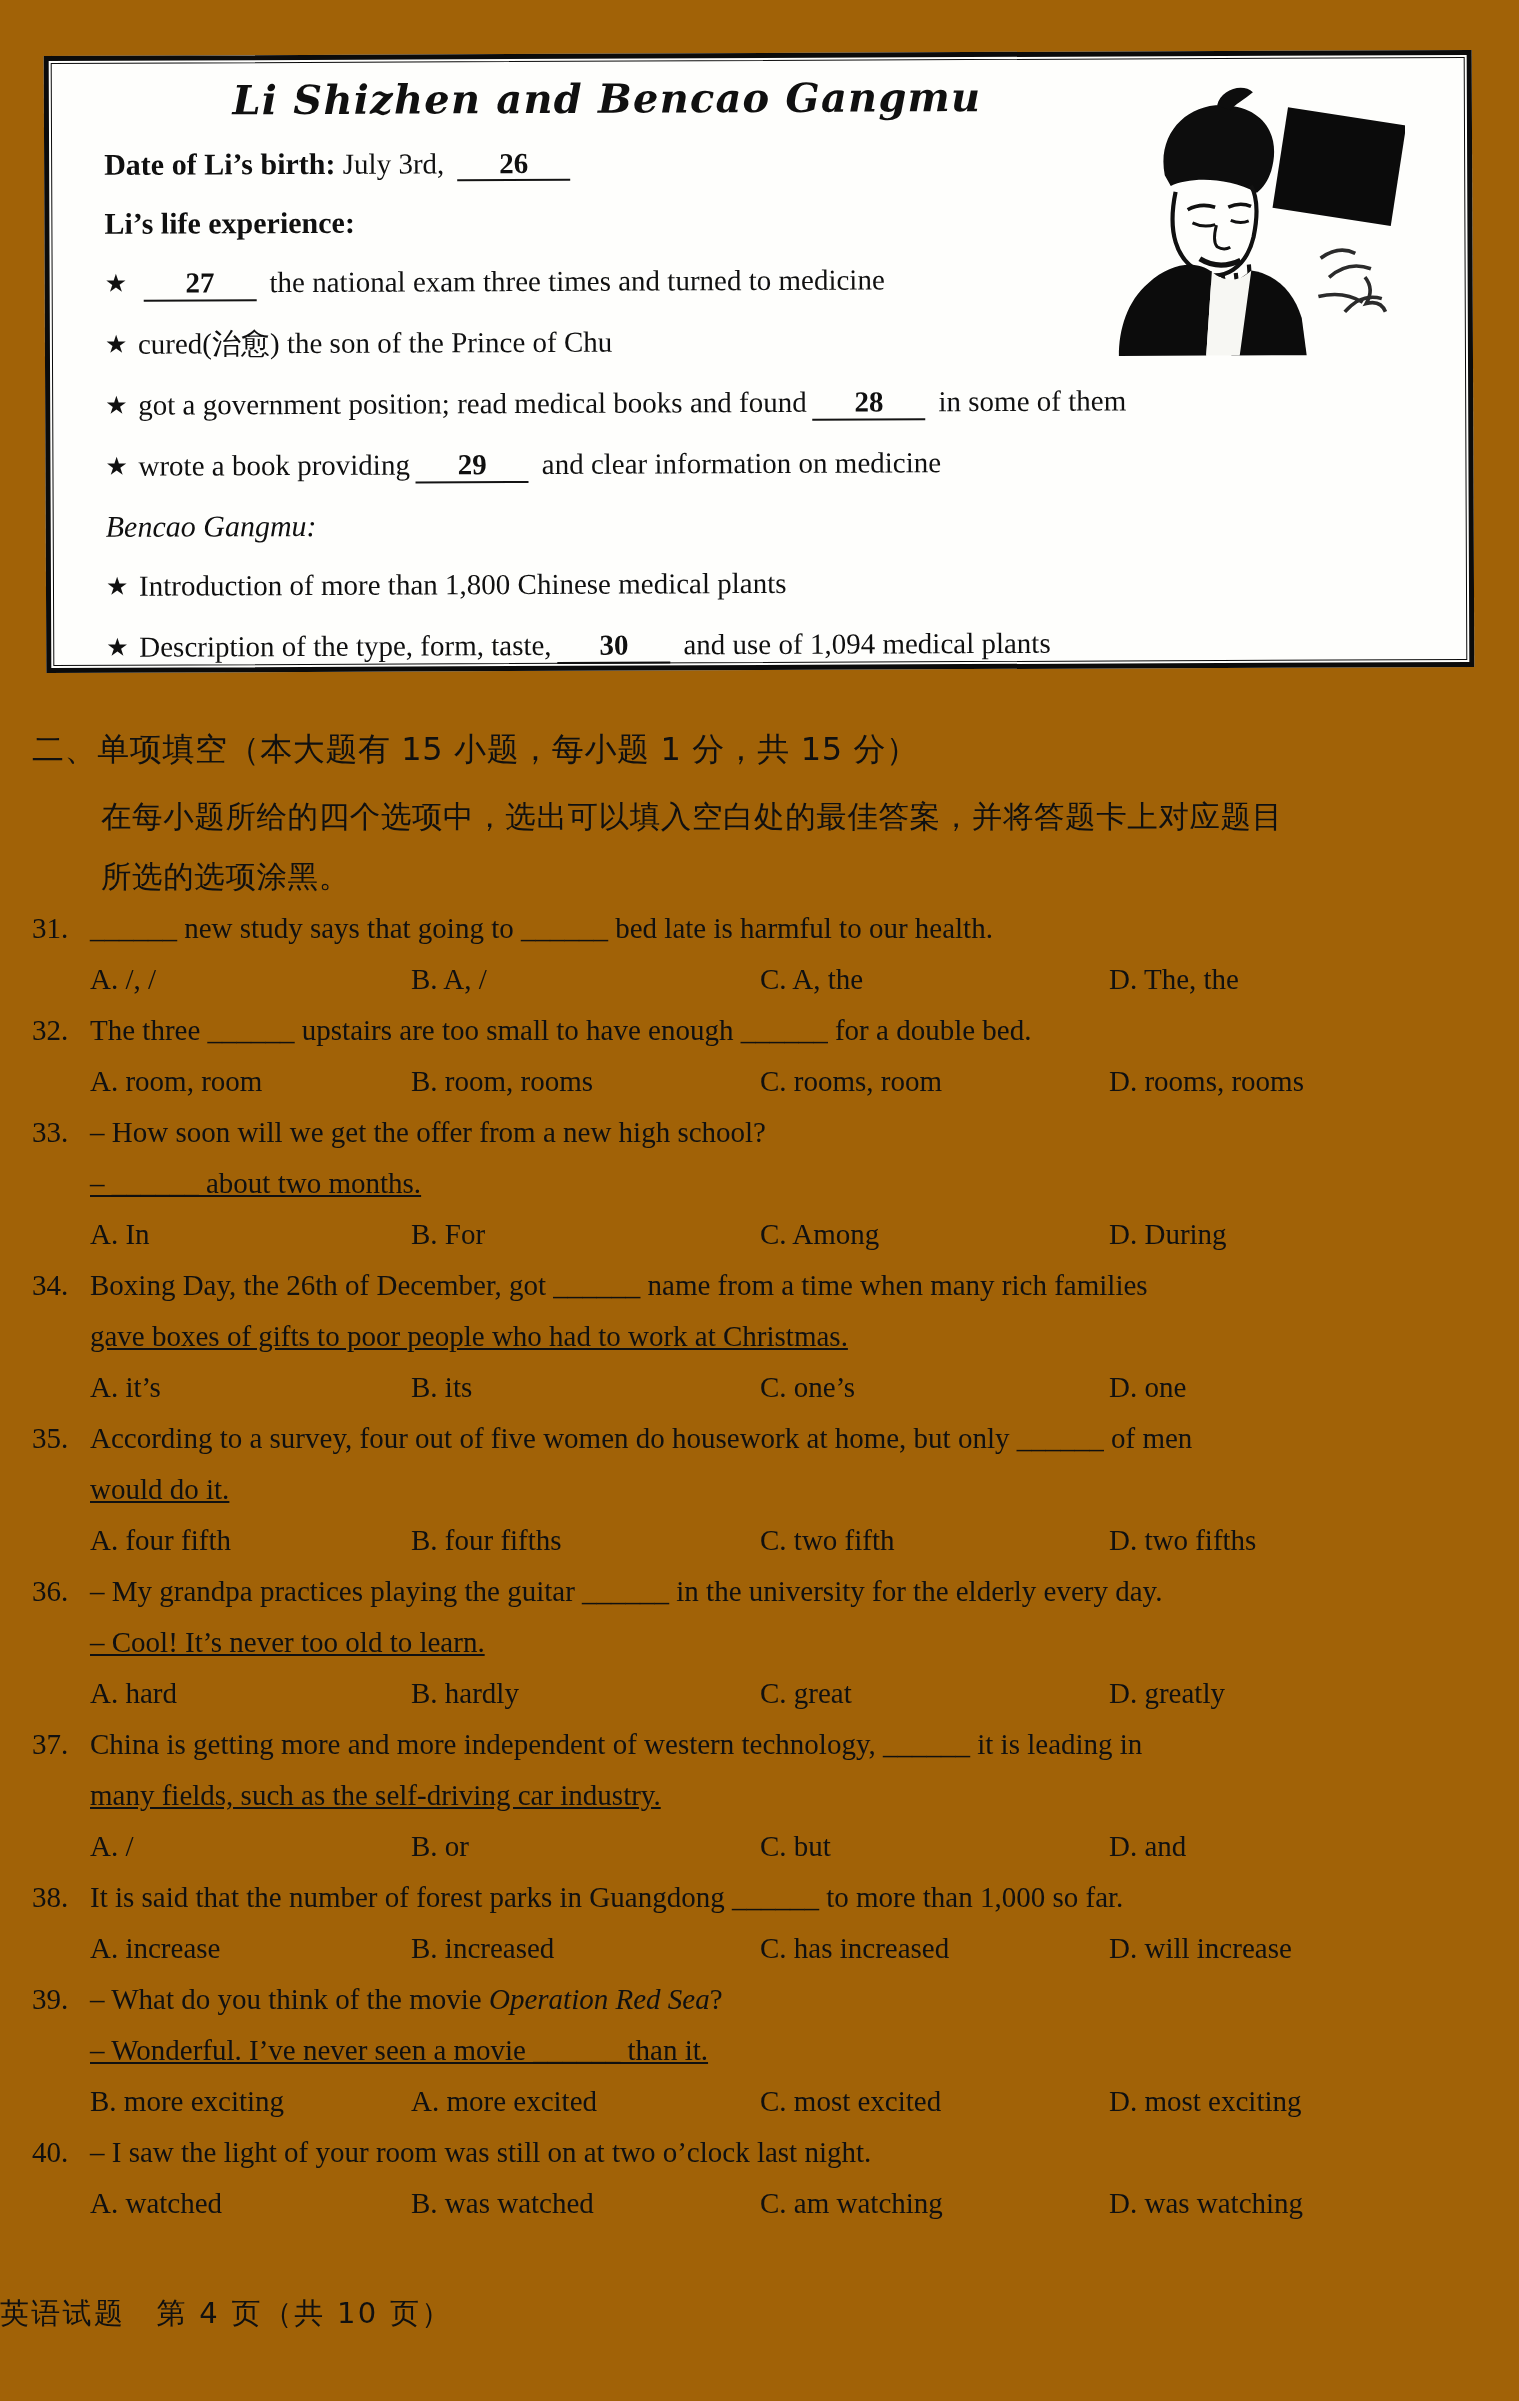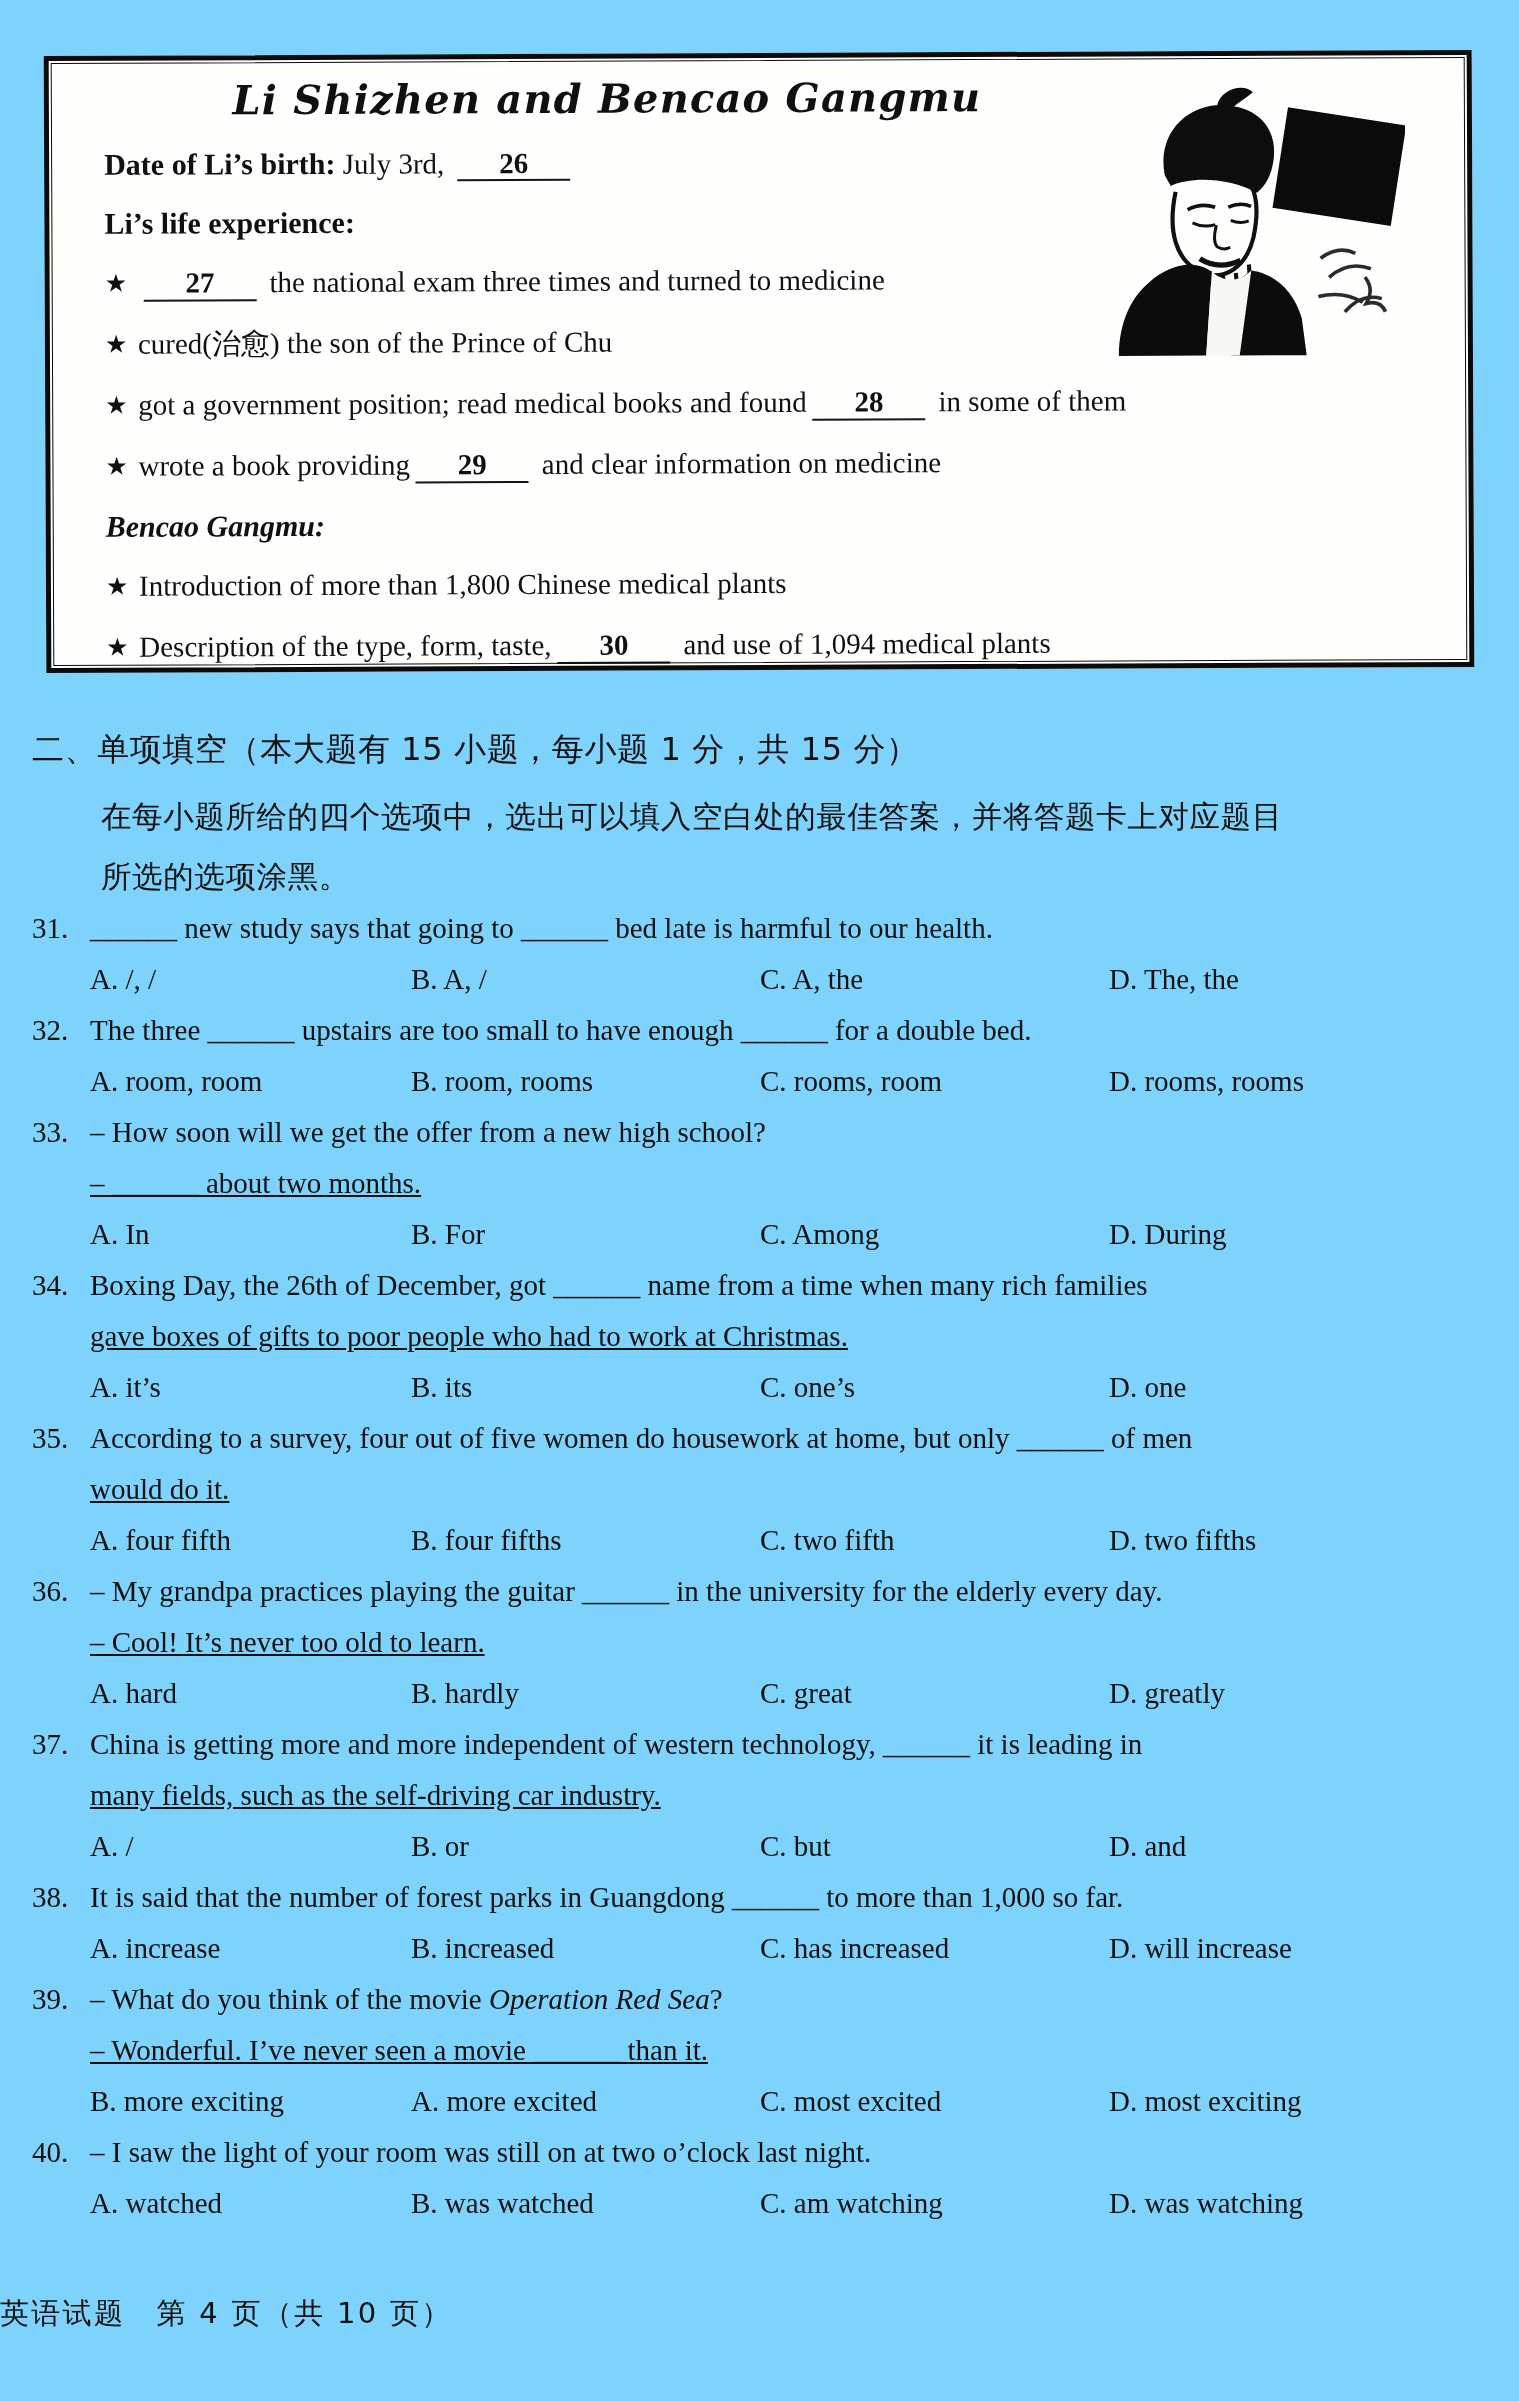--- a/index.html
+++ b/index.html
@@ -6,21 +6,21 @@
   body{
     width:1520px;height:2401px;
     background:#f6f6f3;
     font-family:"Liberation Serif", serif;
     color:#101010;
     position:relative;
     overflow:hidden;
   }
   .page{
     position:absolute;inset:0;
-    background:#7dd3fc;
+    background:#a16207;
   }
 
   
   .doc-box{
     position:absolute;left:45px;top:53px;width:1428px;height:617px;
     border:5.2px solid #0b0b0b;
     background:#fefefc;
     transform:rotate(-0.25deg);
     box-sizing:border-box;
   }
@@ -38,21 +38,21 @@
     font-size:40px;line-height:1.15;
     text-align:center;
     padding-right:322px;
     letter-spacing:1.2px;
   }
   .box-line{
     font-size:29px;line-height:36px;margin-top:23px;
     white-space:nowrap;
   }
   .box-label{font-weight:bold;font-size:30px;}
-  .box-label-italic{font-weight:bold;font-style:italic;font-size:30px;}
+  .box-label-italic{font-weight:normal;font-style:italic;font-size:30px;}
   .star{
     display:inline-block;width:33px;font-size:25px;
     transform:translateY(-1.2px);
   }
   .blank{
     display:inline-block;min-width:97px;padding:0 8px 1.2px 8px;
     border-bottom:2.3px solid #141414;
     text-align:center;line-height:1;
     margin:0 5.8px;
     font-weight:bold;

